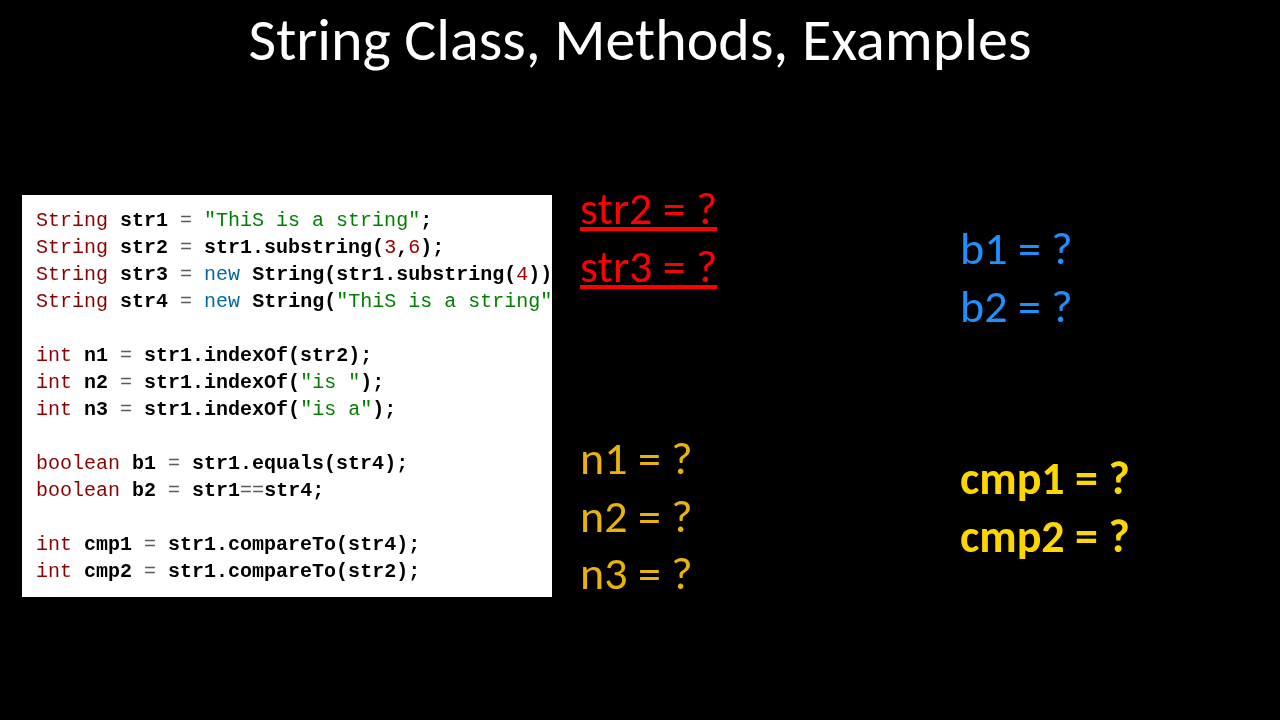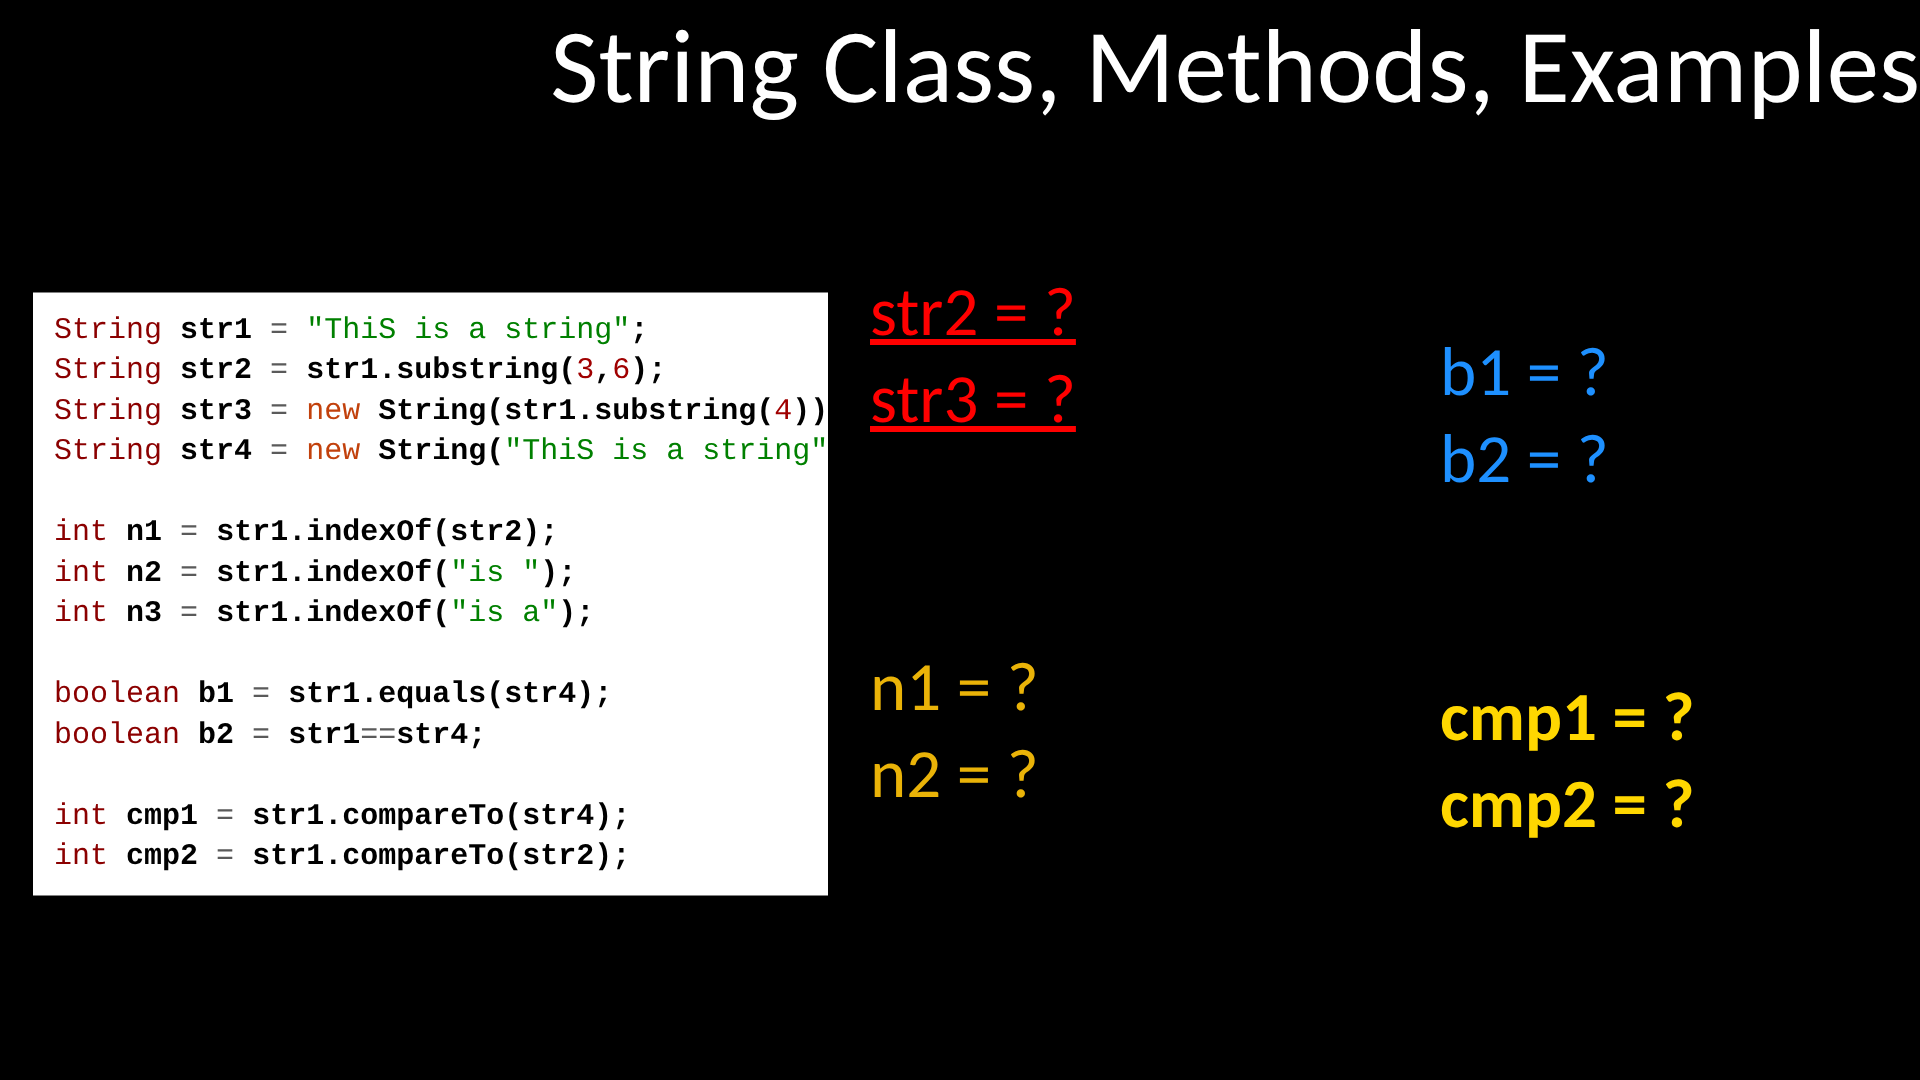--- a/index.html
+++ b/index.html
@@ -6,43 +6,43 @@
   body {
     background: #000;
     width: 1280px;
     height: 720px;
     overflow: hidden;
     font-family: Calibri, Arial, sans-serif;
     position: relative;
   }
   .title {
     color: #fff;
-    font-size: 70px;
-    text-align: right;
+    font-size: 60px;
+    text-align: center;
     line-height: 1.05;
     padding-top: 8px;
     font-weight: 400;
   }
   .code-box {
     position: absolute;
     left: 22px;
     top: 195px;
     width: 530px;
     background: #fff;
     padding: 12px 14px;
     font-family: Consolas, "Courier New", monospace;
     font-size: 20px;
     line-height: 1.35;
     white-space: pre;
   }
   .tk-type { color: #8b0000; }
   .tk-op   { color: #5a5a5a; }
   .tk-str  { color: #008000; }
   .tk-num  { color: #a00000; }
-  .tk-kw   { color: #c2410c; }
+  .tk-kw   { color: #0369a1; }
   .tk-id   { color: #000; font-weight: bold; }
   .questions {
     position: absolute;
     font-size: 46px;
     line-height: 1.25;
   }
   .q-red    { color: #ff0000; left: 580px; top: 180px; text-decoration: underline; }
   .q-green  { color: #eab308; left: 580px; top: 430px; }
   .q-blue   { color: #1e90ff; left: 960px; top: 220px; }
   .q-yellow { color: #ffd700; left: 960px; top: 450px; font-weight: bold; }
@@ -68,20 +68,21 @@
 <span class="tk-type">int</span> <span class="tk-id">cmp2</span> <span class="tk-op">=</span> <span class="tk-id">str1.compareTo(str2);</span></div>
 
 <div class="questions q-red">
   <div>str2 = ?</div>
   <div>str3 = ?</div>
 </div>
 
 <div class="questions q-green">
   <div>n1 = ?</div>
   <div>n2 = ?</div>
+  <div>n3 = ?</div>
 </div>
 
 <div class="questions q-blue">
   <div>b1 = ?</div>
   <div>b2 = ?</div>
 </div>
 
 <div class="questions q-yellow">
   <div>cmp1 = ?</div>
   <div>cmp2 = ?</div>

